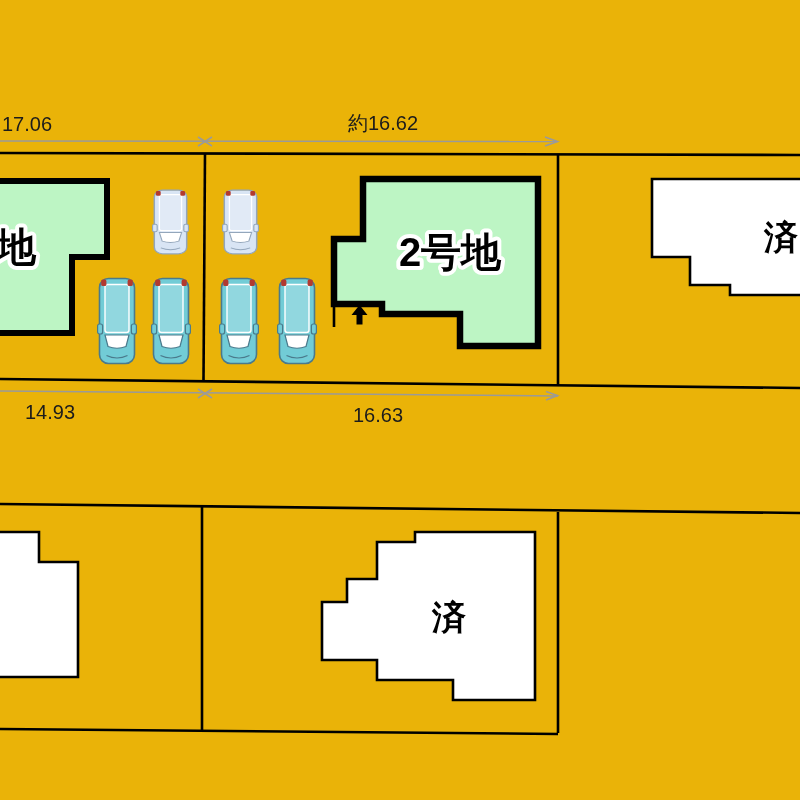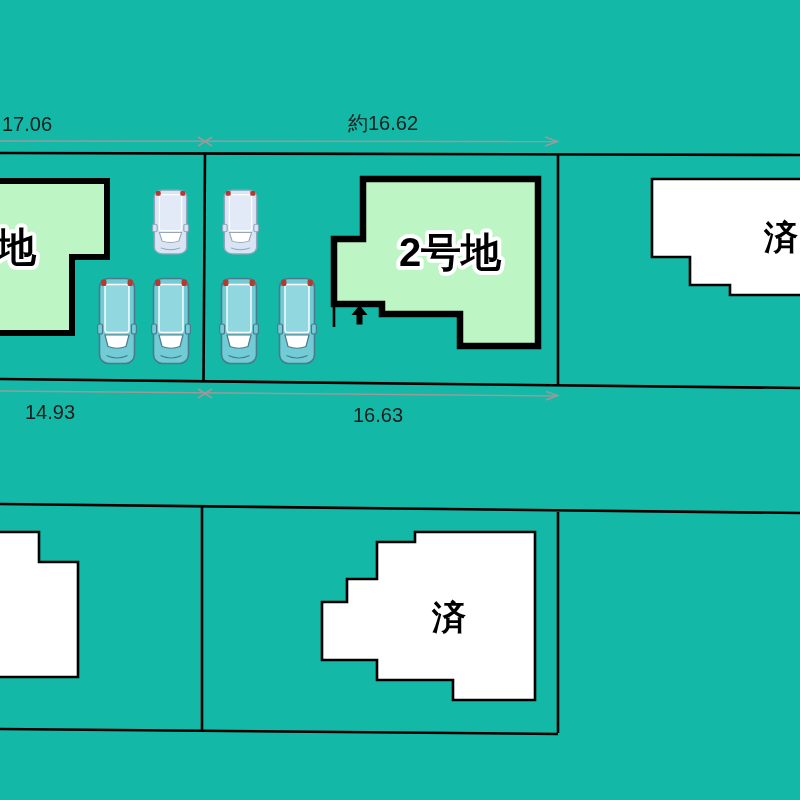--- a/index.html
+++ b/index.html
@@ -1,16 +1,16 @@
 <!DOCTYPE html>
 <html><head>
 <meta charset="utf-8">
 <style>
   html,body{margin:0;padding:0;background:#ffffff;}
-  .stage{position:relative;width:800px;height:800px;background:#14b8a6;overflow:hidden;}
+  .stage{position:relative;width:800px;height:800px;background:#eab308;overflow:hidden;}
   svg{display:block;}
   text{font-family:"Liberation Sans","DejaVu Sans",sans-serif;}
   .dim-text{font-size:20px;fill:#1c1c1c;}
   .lot-text{font-size:40px;font-weight:bold;fill:#000;stroke:#ffffff;stroke-width:8px;paint-order:stroke;stroke-linejoin:round;}
   .sold-text{font-size:34px;font-weight:600;fill:#000;}
   .boundary{stroke:#000;stroke-width:2.6;fill:none;}
   .bldg{fill:#ffffff;stroke:#000;stroke-width:2.6;}
   .dim-line{stroke:#9a9a9a;stroke-width:1.6;fill:none;}
 </style>
 </head>

